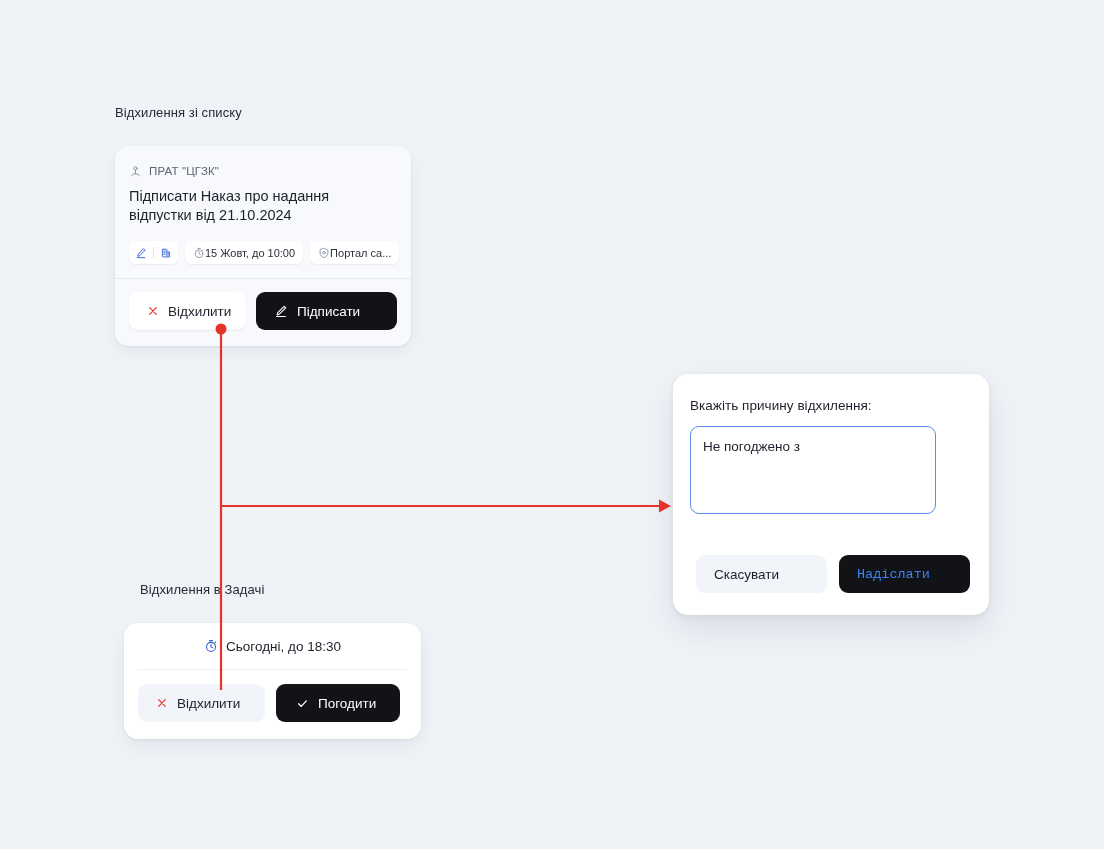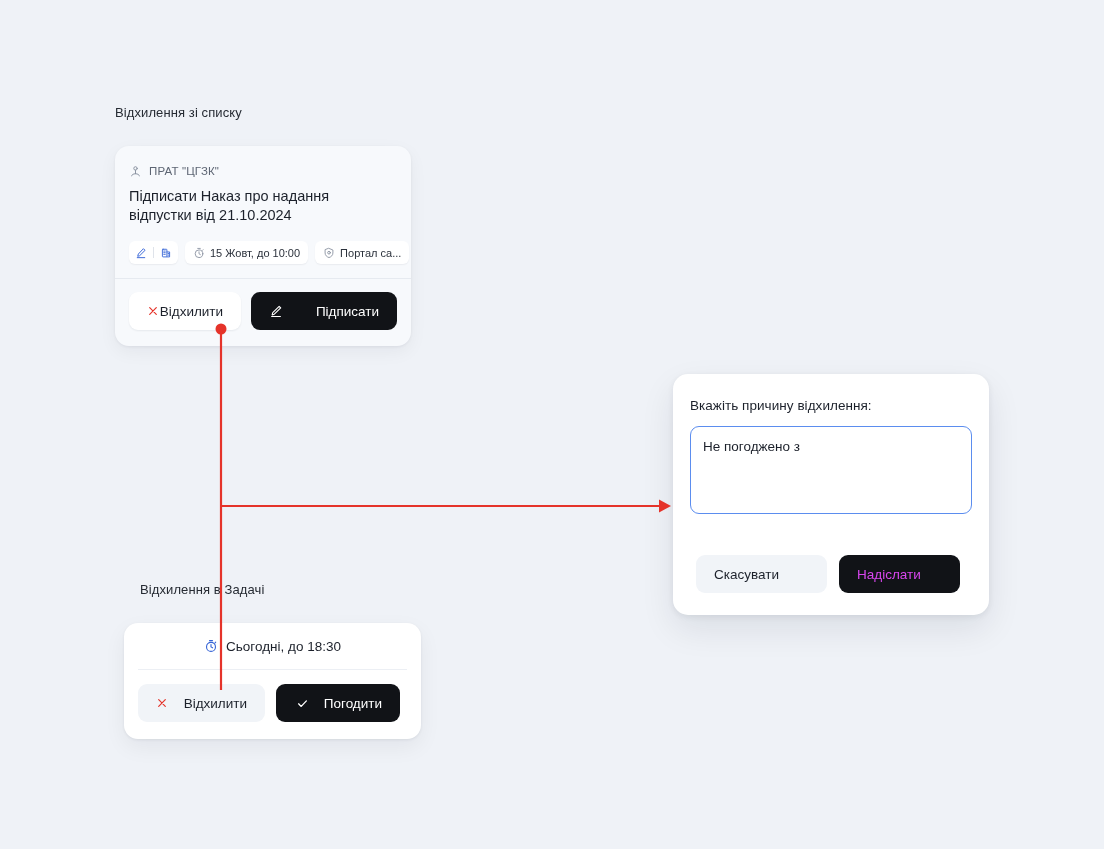--- a/index.html
+++ b/index.html
@@ -79,21 +79,20 @@
     display: flex;
     align-items: center;
     gap: 7px;
   }
   .chip {
     height: 23px;
     background: #ffffff;
     border-radius: 6px;
     display: flex;
     align-items: center;
-    gap: 5px;
     padding: 0 8px;
     font-size: 11px;
     color: #2b313b;
     white-space: nowrap;
     box-shadow: 0 1px 1.5px rgba(16,24,40,.06);
   }
   .chip.icons-chip {
     gap: 0;
     padding: 0 6px;
   }
@@ -128,21 +127,22 @@
     gap: 10px;
   }
 
   
   .btn {
     height: 38px;
     border-radius: 9px;
     border: none;
     display: inline-flex;
     align-items: center;
-    justify-content: space-between;
+    justify-content: flex-start;
+    gap: 9px;
     font-family: inherit;
     font-size: 13.5px;
     cursor: pointer;
     padding: 0 18px;
     white-space: nowrap;
   }
   .btn-reject-white {
     background: #ffffff;
     color: #1c212b;
     box-shadow: 0 1px 2px rgba(16,24,40,.07);
@@ -231,21 +231,21 @@
     box-shadow: 0 2px 6px rgba(16,24,40,.07), 0 14px 34px rgba(16,24,40,.09);
     padding: 24px 17px 22px 17px;
   }
   .modal-label {
     font-size: 13.5px;
     color: #1c212b;
     margin-bottom: 13px;
     letter-spacing: .05px;
   }
   .modal-textarea {
-    width: 282px;
+    width: 246px;
     height: 88px;
     border: 1.4px solid #5b8def;
     border-radius: 9px;
     background: #fff;
     padding: 11px 12px;
     font-family: inherit;
     font-size: 13.5px;
     color: #1c212b;
     resize: none;
     outline: none;
@@ -258,22 +258,23 @@
     margin-top: 41px;
     padding-left: 6px;
   }
   .btn-cancel {
     background: #f1f4f8;
     color: #1c212b;
     width: 131px;
   }
   .btn-send {
     background: #111317;
-    color: #d946ef;
-    width: 121px;
+    color: #3b82f6;
+    width: 131px;
+    font-family: Liberation Mono, monospace;
   }
 
   
   .annot {
     position: absolute;
     left: 0; top: 0;
     width: 1104px; height: 849px;
     pointer-events: none;
   }
 </style>

